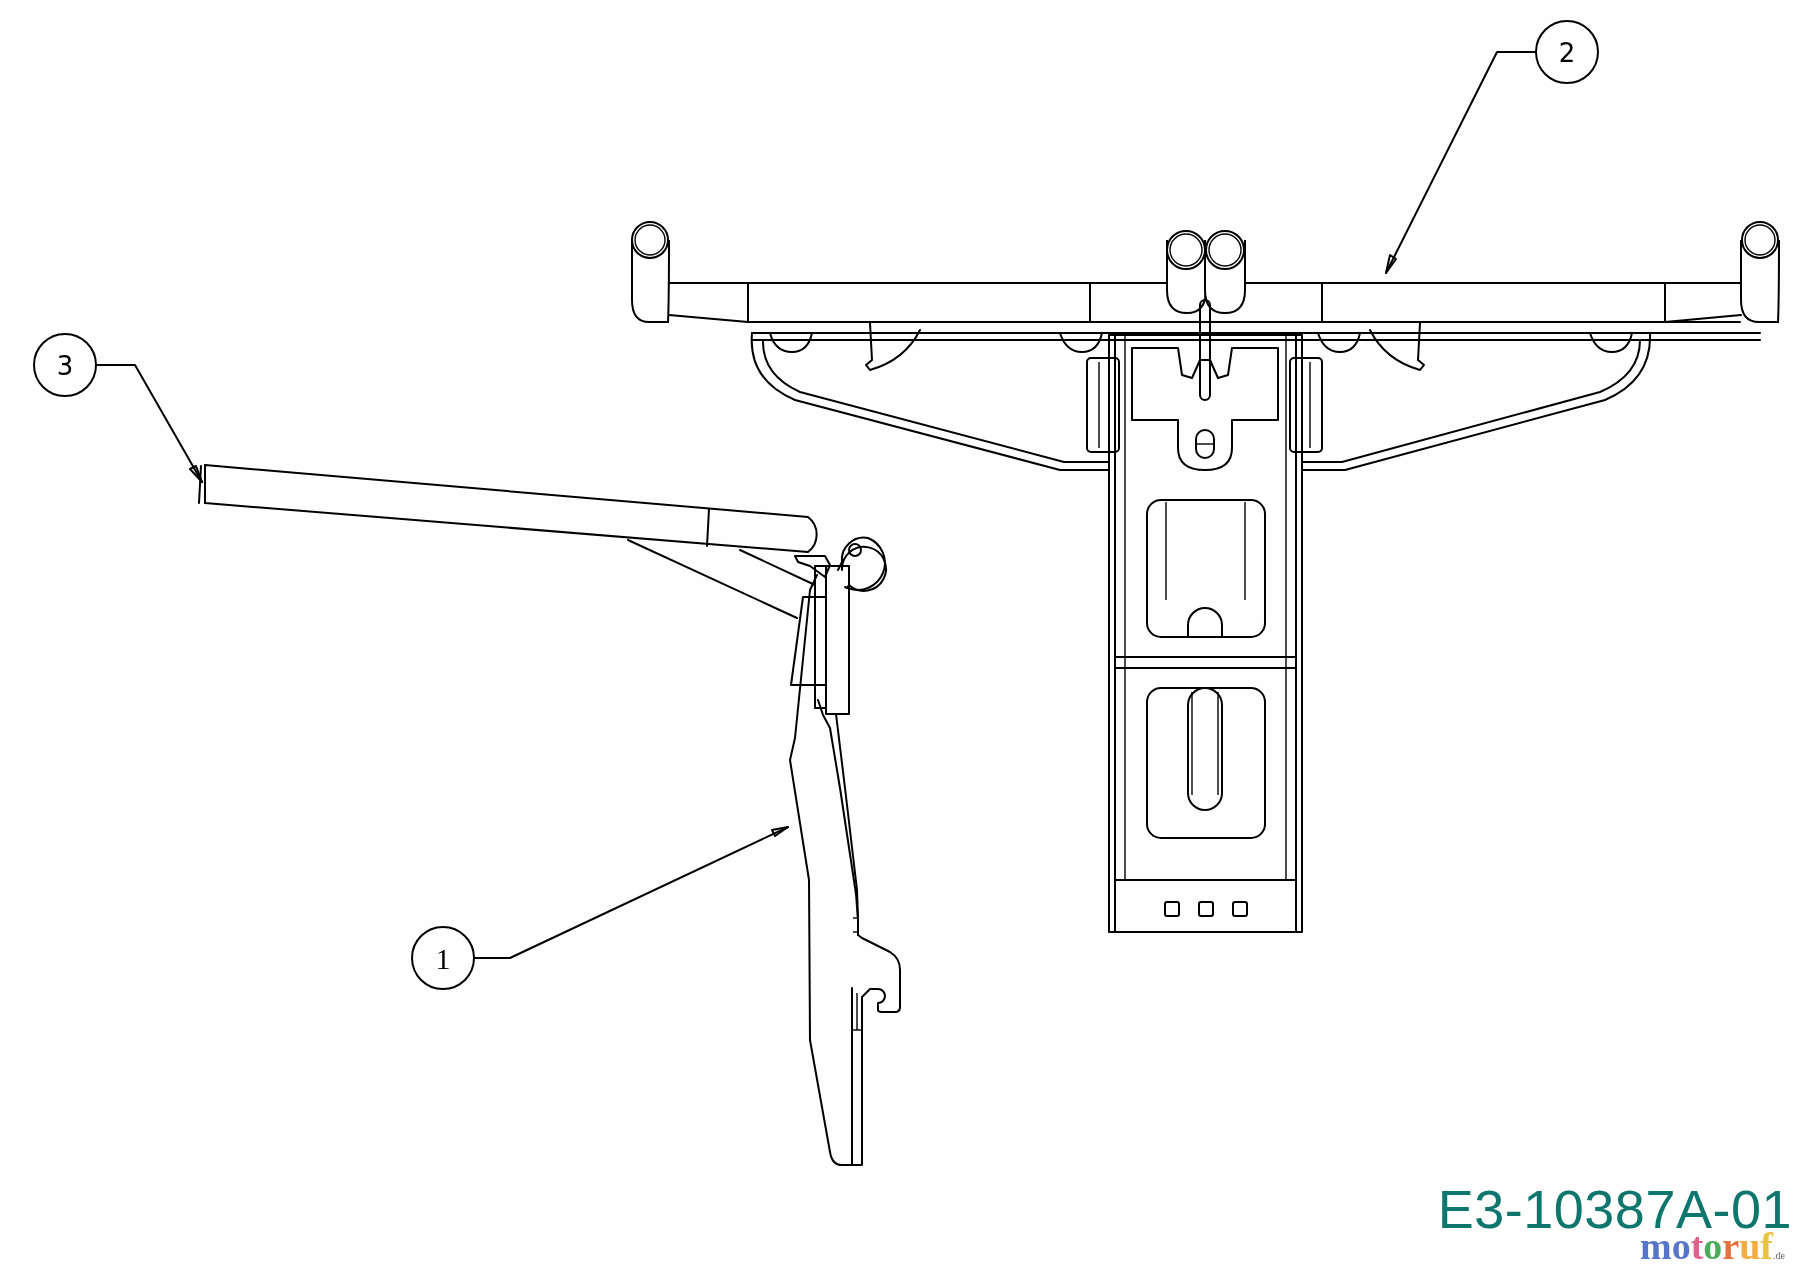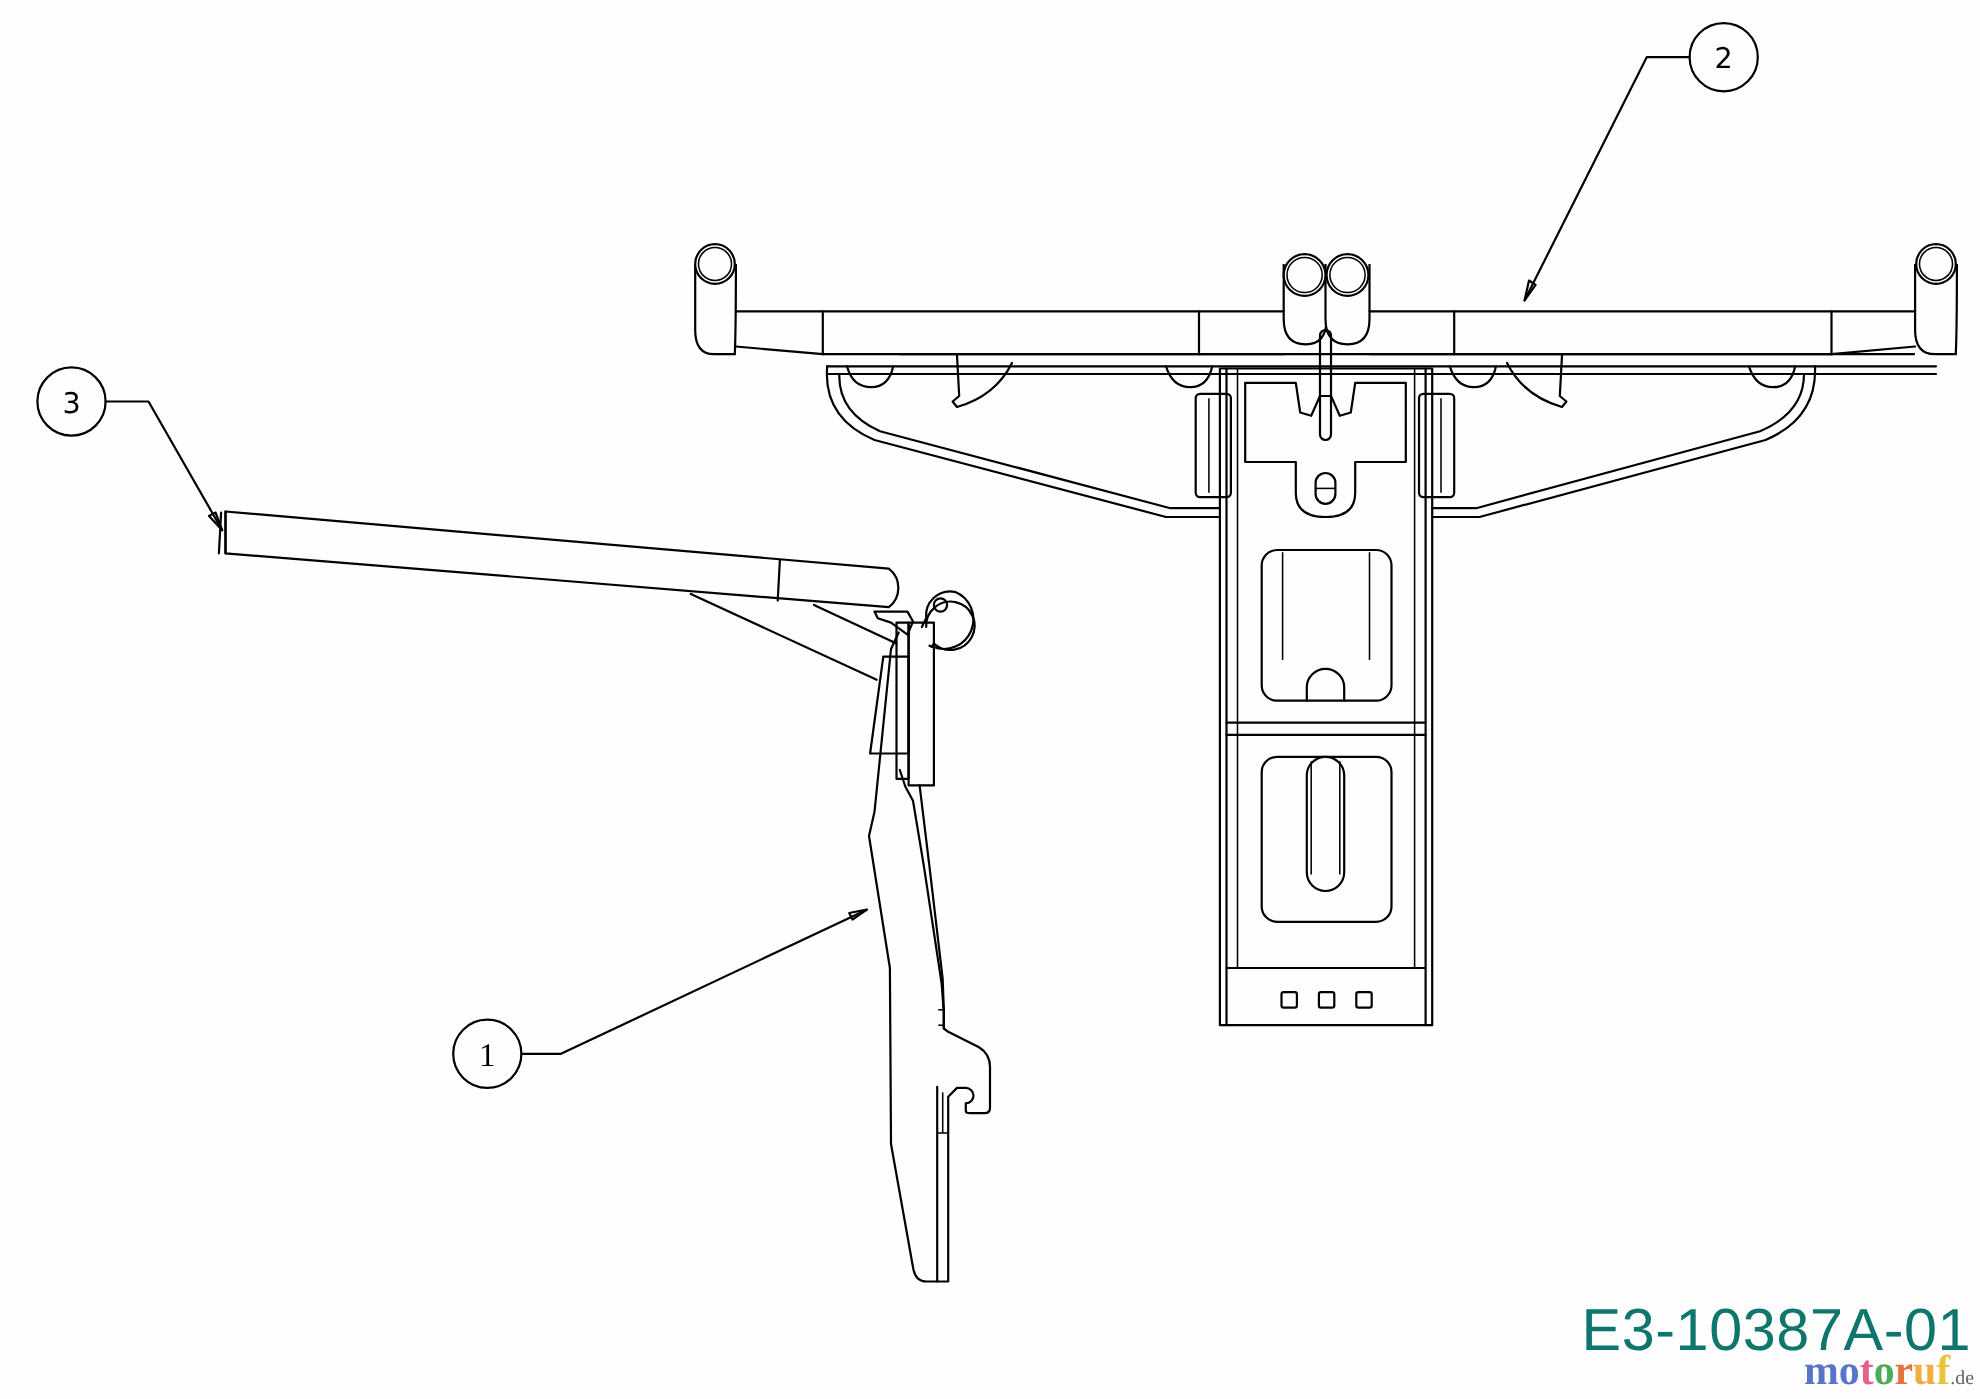--- a/index.html
+++ b/index.html
@@ -6,21 +6,21 @@
   body{width:1800px;height:1272px;position:relative;overflow:hidden;font-family:"Liberation Sans",sans-serif;}
   #diagram{position:absolute;left:0;top:0;}
   .ln{fill:none;stroke:#000;stroke-width:2;stroke-linejoin:round;stroke-linecap:round;}
   .thin{fill:none;stroke:#000;stroke-width:1.4;}
   .fillw{fill:#fdfefd;stroke:#000;stroke-width:2;}
   .callout-text{font-family:"DejaVu Sans",sans-serif;font-size:26px;fill:#000;}
   .callout1-text{font-family:"Liberation Serif",serif;font-size:30px;fill:#000;}
   #drawing-number{position:absolute;right:8px;top:1178px;font-size:54px;color:#0f766e;letter-spacing:0.5px;font-family:"Liberation Sans",sans-serif;}
   #watermark{position:absolute;left:1640px;top:1224px;font-family:"Liberation Serif",serif;font-size:38px;font-weight:bold;opacity:0.85;}
   #watermark span{display:inline-block;}
-  #watermark .suffix{font-size:18px;color:#444;font-weight:normal;}
+  #watermark .suffix{font-size:10px;color:#444;font-weight:normal;}
 </style>
 </head>
 <body>
 
 <svg id="diagram" width="1800" height="1272" viewBox="0 0 1800 1272" xmlns="http://www.w3.org/2000/svg">
 
   <g>
     <circle class="ln" cx="1567" cy="52" r="31"></circle>
     <text class="callout-text" x="1567" y="62" text-anchor="middle">2</text>
     <polyline class="ln" points="1536,52 1497,52 1386,273"></polyline>

